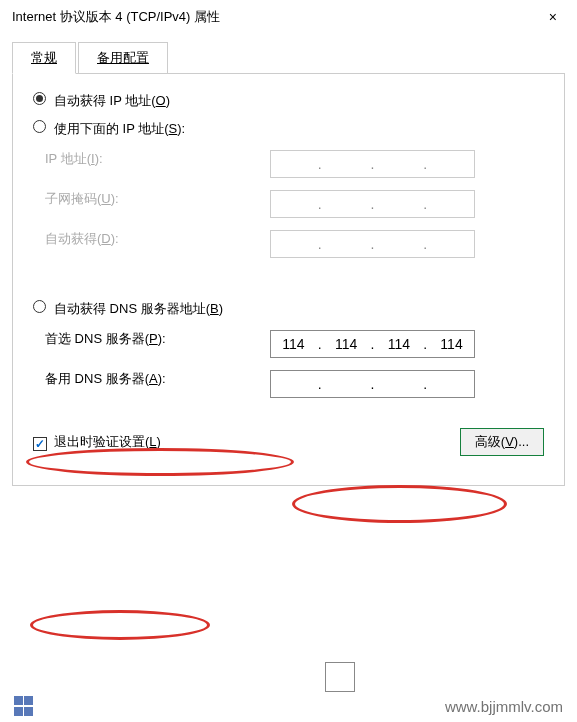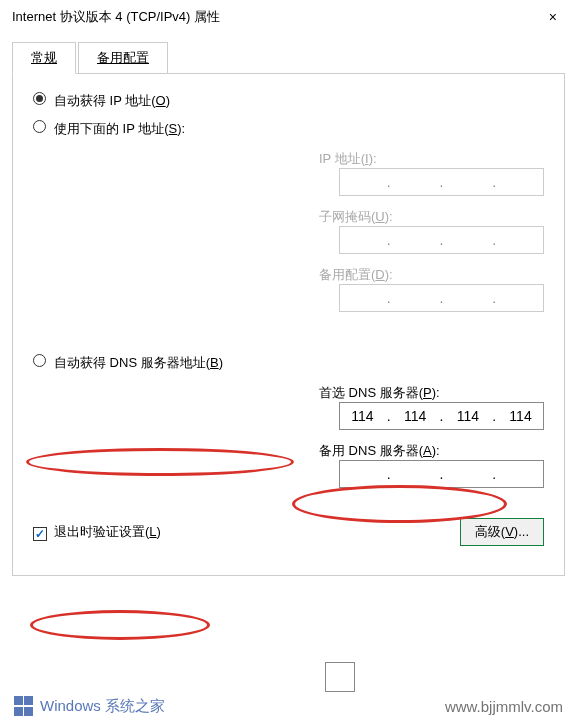--- a/index.html
+++ b/index.html
@@ -13,21 +13,21 @@
 .tab.active { background: #fff; border-bottom: 1px solid #fff; margin-bottom: -1px; }
 
 .panel { border: 1px solid #ccc; margin: 0 12px 12px 12px; padding: 18px 20px; border-top: none; }
 
 .desc { font-size: 13px; line-height: 1.9; margin-bottom: 45px; }
 
 .radio-row { display: flex; align-items: flex-start; margin-bottom: 10px; font-size: 13px; position: relative; }
 .radio { width: 13px; height: 13px; border: 1px solid #333; border-radius: 50%; margin-right: 8px; display: inline-flex; align-items: center; justify-content: center; flex-shrink: 0; }
 .radio.checked::after { content: ""; width: 7px; height: 7px; background: #333; border-radius: 50%; }
 
-.field-row { display: flex; align-items: flex-end; margin: 12px 0 12px 12px; font-size: 13px; flex-direction: column; }
+.field-row { display: flex; align-items: flex-start; margin: 12px 0 12px 12px; font-size: 13px; }
 .field-row.disabled { color: #aaa; }
 .field-label { width: 225px; }
 .ip-input { width: 205px; height: 28px; border: 1px solid #888; display: flex; align-items: center; justify-content: space-evenly; font-size: 14px; letter-spacing: 0; }
 .field-row.disabled .ip-input { border-color: #ccc; color: #888; background: #fff; }
 .ip-input .dot { padding: 0 2px; }
 .ip-input .oct { width: 36px; text-align: center; }
 
 .section-gap { height: 30px; }
 
 .check-row { display: flex; align-items: flex-end; font-size: 13px; margin-top: 35px; position: relative; }
@@ -95,21 +95,21 @@
         <span class="oct"></span>
         <span class="dot">.</span>
         <span class="oct"></span>
         <span class="dot">.</span>
         <span class="oct"></span>
         <span class="dot">.</span>
         <span class="oct"></span>
       </span>
   </div>
   <div class="field-row disabled">
-    <span class="field-label"><span>备用配置(</span><span class="under">D</span><span>):</span></span>
+    <span class="field-label"><span>自动获得(</span><span class="under">D</span><span>):</span></span>
     <span class="ip-input">
         <span class="oct"></span>
         <span class="dot">.</span>
         <span class="oct"></span>
         <span class="dot">.</span>
         <span class="oct"></span>
         <span class="dot">.</span>
         <span class="oct"></span>
       </span>
   </div>
@@ -162,18 +162,17 @@
 <div class="red-ellipse e3"></div>
 
 <div class="watermark">
   <span class="left">
     <span class="winlogo">
         <span></span>
         <span></span>
         <span></span>
         <span></span>
       </span>
-    <span>Windows 系统之家</span>
   </span>
   <span class="right">
     <span>www.bjjmmlv.com</span>
   </span>
 </div>
 
 </body></html>

